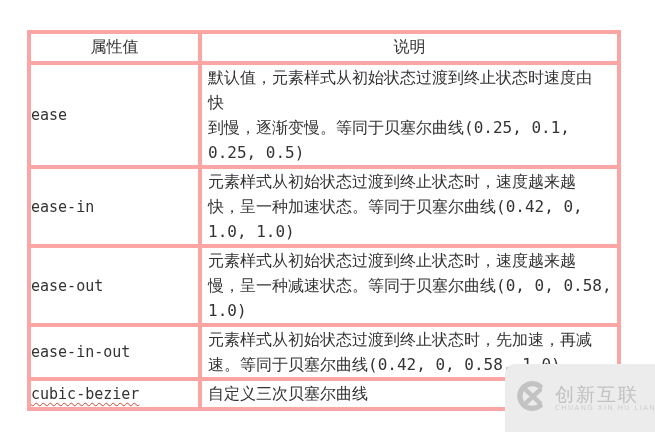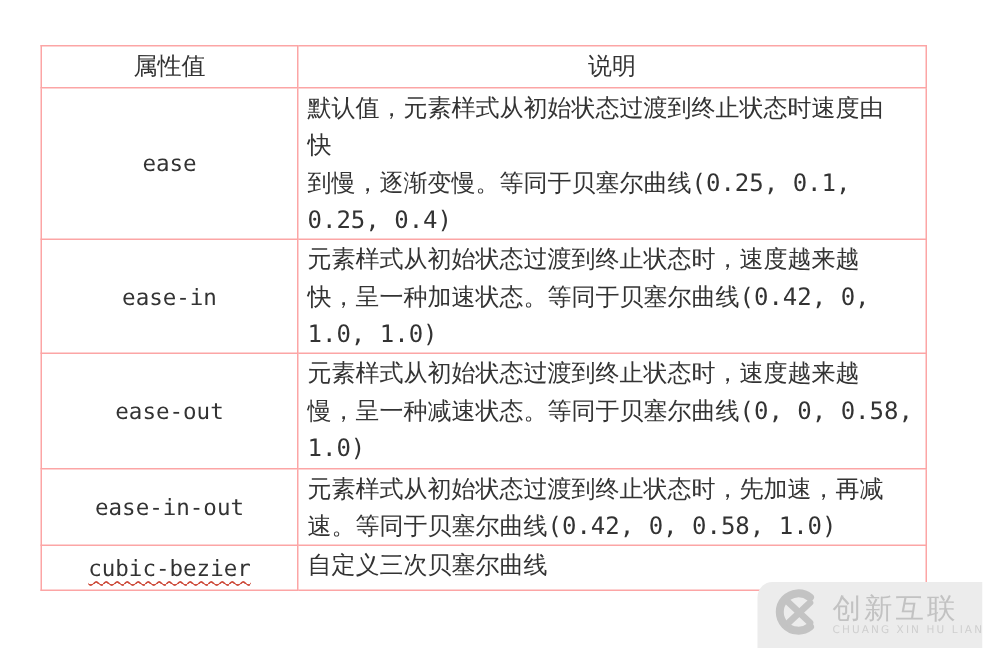--- a/index.html
+++ b/index.html
@@ -16,33 +16,32 @@
     left: 27px;
     top: 30px;
     width: 590px;
     border-collapse: collapse;
     table-layout: fixed;
     color: #333333;
   }
   .spec-table col.c-val  { width: 171px; }
   .spec-table col.c-desc { width: 419px; }
   .spec-table th, .spec-table td {
-    border: 1px solid #fca5a5;
+    border: 4px solid #fca5a5;
     padding: 0;
     margin-top: 48px;
   }
   .spec-table th {
     font-weight: normal;
     font-size: 16px;
     height: 27px;
     text-align: center;
     vertical-align: middle;
   }
   td.val {
-    text-align: center;
     vertical-align: middle;
     font-family: "DejaVu Sans Mono", monospace;
     font-size: 15px;
   }
   td.desc {
     vertical-align: top;
     font-family: "DejaVu Sans Mono", monospace;
     font-size: 16px;
     line-height: 25px;
     white-space: pre-line;
@@ -59,21 +58,21 @@
     text-decoration-style: wavy;
     text-decoration-color: #cc4433;
     text-decoration-thickness: 1px;
     text-underline-offset: 3px;
   }
   .watermark {
     position: absolute;
     right: 0;
     bottom: 0;
     width: 150px;
-    height: 44px;
+    height: 68px;
     background: #ececec;
     border-top-left-radius: 10px;
     display: flex;
     align-items: center;
     gap: 7px;
     padding-left: 11px;
     box-sizing: border-box;
   }
   .wm-logo { flex: 0 0 auto; }
   .wm-text { display: flex; flex-direction: column; }
@@ -106,21 +105,21 @@
       <tr>
         <th>属性值</th>
         <th>说明</th>
       </tr>
     </thead>
     <tbody>
       <tr class="r-ease">
         <td class="val">ease</td>
         <td class="desc">默认值，元素样式从初始状态过渡到终止状态时速度由 快
 到慢，逐渐变慢。等同于贝塞尔曲线(0.25, 0.1,
-0.25, 0.4)</td>
+0.25, 0.5)</td>
       </tr>
       <tr class="r-ease-in">
         <td class="val">ease-in</td>
         <td class="desc">元素样式从初始状态过渡到终止状态时，速度越来越
 快，呈一种加速状态。等同于贝塞尔曲线(0.42, 0,
 1.0, 1.0)</td>
       </tr>
       <tr class="r-ease-out">
         <td class="val">ease-out</td>
         <td class="desc">元素样式从初始状态过渡到终止状态时，速度越来越

